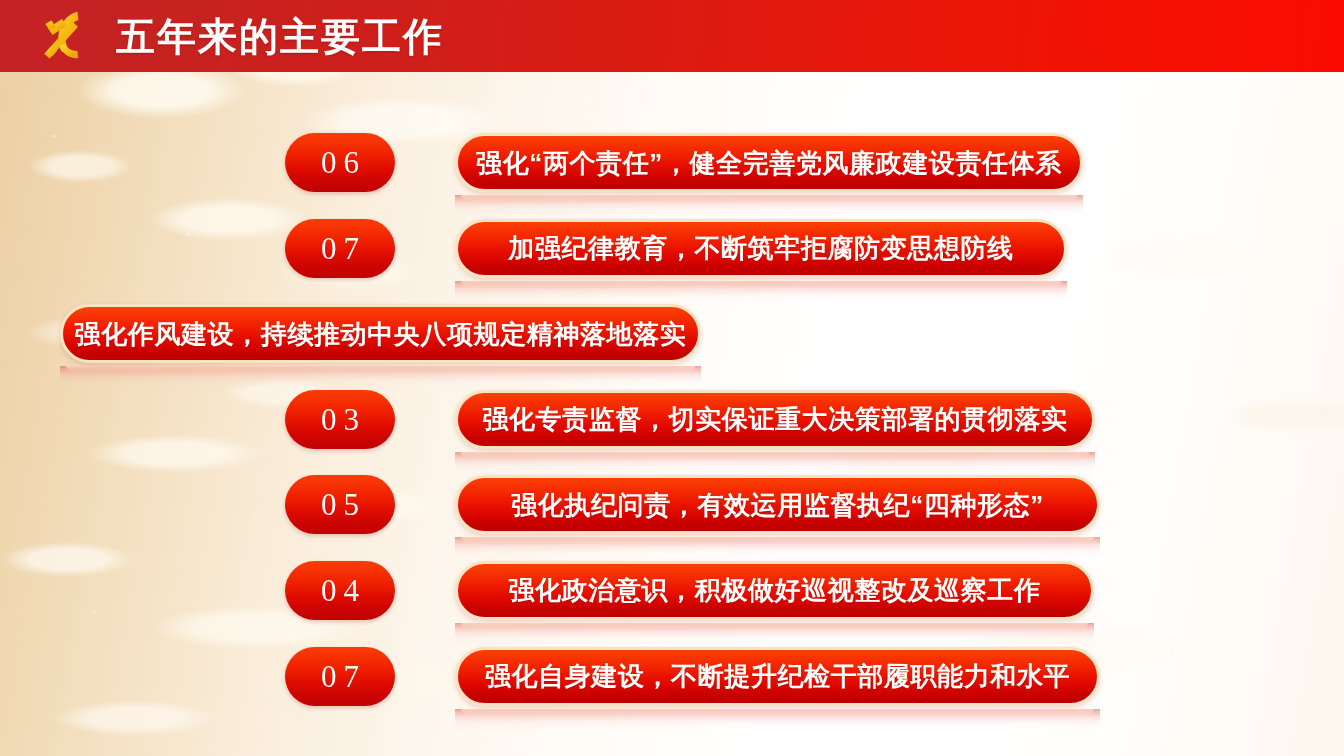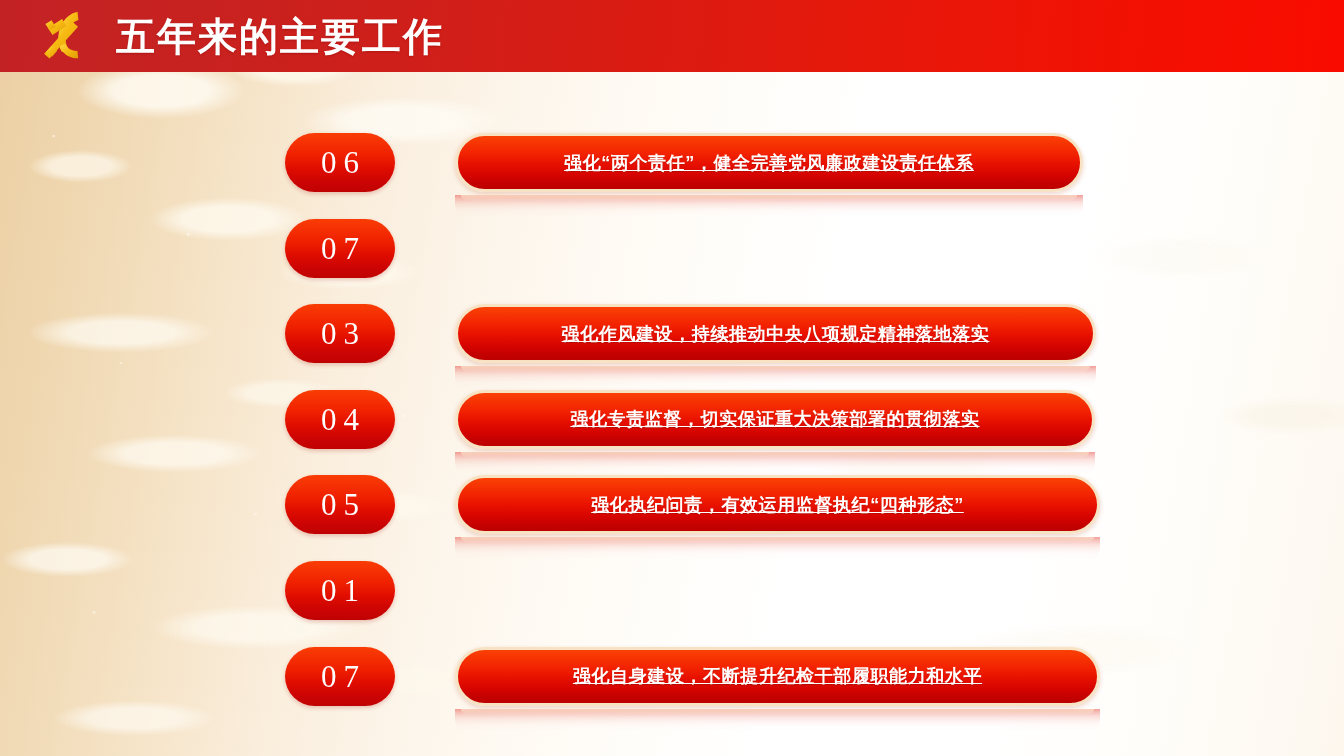--- a/index.html
+++ b/index.html
@@ -176,27 +176,26 @@
     border: 3px solid #f7e2c4;
     box-sizing: border-box;
     box-shadow: 0 2px 5px rgba(170,40,0,.20);
     display: flex;
     align-items: center;
     justify-content: center;
     padding: 0 26px;
   }
   .bar-text {
     color: #ffffff;
-    font-size: 18px;
+    font-size: 26px;
     font-weight: 700;
     letter-spacing: .6px;
     line-height: 1;
     white-space: nowrap;
     text-shadow: 0 1px 1px rgba(130,10,0,.30);
-    text-decoration: underline;
   }
 
   
   .bar-reflect {
     position: absolute;
     left: 0;
     top: 62px;
     height: 26px;
     border-radius: 0 0 22px 22px / 0 0 14px 14px;
     background: linear-gradient(180deg,
@@ -257,37 +256,40 @@
           <span class="bar-text">强化“两个责任”，健全完善党风廉政建设责任体系</span>
         </div>
         <div class="bar-reflect" style="width: 628px;"></div>
       </div>
     </div>
 
     <div class="row">
       <div class="badge">
         <span class="badge-num">07</span>
       </div>
-    </div>
-
-    <div class="row">
-      <div class="badge">
-        <span class="badge-num">03</span>
-      </div>
+      <div class="bar-wrap">
+        <div class="bar" style="width: 612px;">
+          <span class="bar-text">加强纪律教育，不断筑牢拒腐防变思想防线</span>
+        </div>
+        <div class="bar-reflect" style="width: 612px;"></div>
+      </div>
+    </div>
+
+    <div class="row">
       <div class="bar-wrap">
         <div class="bar" style="width: 641px; text-align: right;">
           <span class="bar-text">强化作风建设，持续推动中央八项规定精神落地落实</span>
         </div>
         <div class="bar-reflect" style="width: 641px;"></div>
       </div>
     </div>
 
     <div class="row">
       <div class="badge">
-        <span class="badge-num">04</span>
+        <span class="badge-num">03</span>
       </div>
       <div class="bar-wrap">
         <div class="bar" style="width: 640px;">
           <span class="bar-text">强化专责监督，切实保证重大决策部署的贯彻落实</span>
         </div>
         <div class="bar-reflect" style="width: 640px;"></div>
       </div>
     </div>
 
     <div class="row">
@@ -297,21 +299,27 @@
       <div class="bar-wrap">
         <div class="bar" style="width: 645px;">
           <span class="bar-text">强化执纪问责，有效运用监督执纪“四种形态”</span>
         </div>
         <div class="bar-reflect" style="width: 645px;"></div>
       </div>
     </div>
 
     <div class="row">
       <div class="badge">
-        <span class="badge-num">01</span>
+        <span class="badge-num">04</span>
+      </div>
+      <div class="bar-wrap">
+        <div class="bar" style="width: 639px;">
+          <span class="bar-text">强化政治意识，积极做好巡视整改及巡察工作</span>
+        </div>
+        <div class="bar-reflect" style="width: 639px;"></div>
       </div>
     </div>
 
     <div class="row">
       <div class="badge">
         <span class="badge-num">07</span>
       </div>
       <div class="bar-wrap">
         <div class="bar" style="width: 645px;">
           <span class="bar-text">强化自身建设，不断提升纪检干部履职能力和水平</span>

